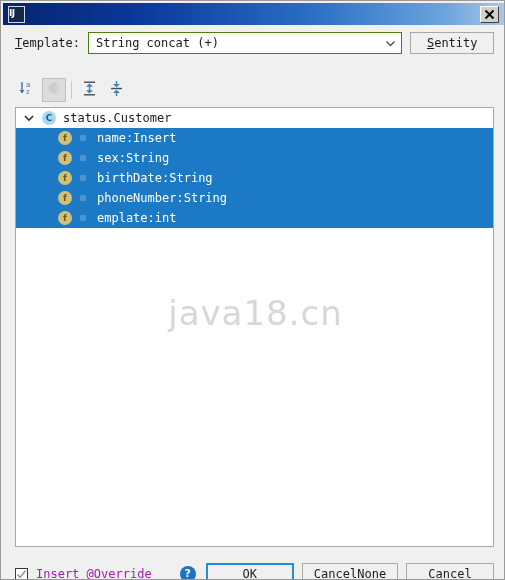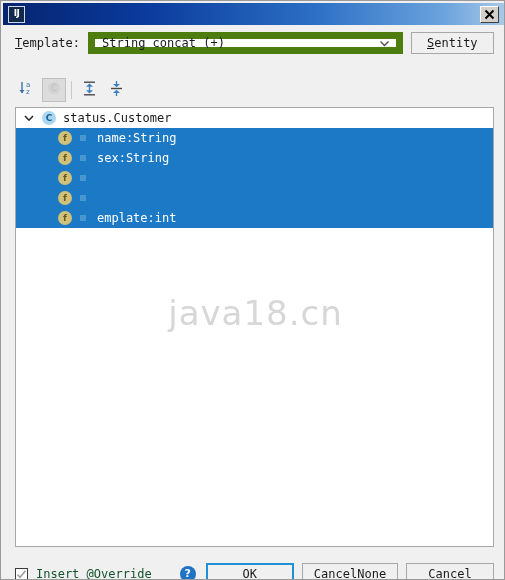--- a/index.html
+++ b/index.html
@@ -34,21 +34,20 @@
     padding: 0 2px;
   }
   .ij-icon {
     width: 15px; height: 15px;
     background: #13294b;
     border: 1px solid #cfd8e6;
     color: #ffffff;
     font-size: 9px;
     font-weight: bold;
     line-height: 13px;
-    text-align: center;
     font-family: "DejaVu Sans", sans-serif;
     margin-left: 3px;
     flex: 0 0 auto;
     letter-spacing: -0.5px;
   }
   .title-text {
     color: #ffffff;
     font-size: 12px;
     font-weight: bold;
     margin-left: 6px;
@@ -96,21 +95,21 @@
     color: #1a1a1a;
     white-space: nowrap;
     font-family: "DejaVu Sans Mono", monospace;
   }
   .mnem { text-decoration: underline; }
   .combo {
     margin-left: 8px;
     width: 331px;
     height: 22px;
     background: #ffffff;
-    border: 7px solid #4d7c0f;
+    border: 1px solid #4d7c0f;
     box-sizing: border-box;
     display: flex;
     align-items: center;
     padding: 0 4px 0 7px;
     font-size: 12px;
     color: #1a1a1a;
   }
   .combo-value { flex: 1 1 auto; white-space: nowrap; }
   .chev {
     width: 14px; height: 14px;
@@ -244,21 +243,21 @@
     width: 13px; height: 13px;
     background: #ffffff;
     border: 1px solid #3b3b3b;
     box-sizing: border-box;
     display: flex; align-items: center; justify-content: center;
     flex: 0 0 auto;
   }
   .chk-label {
     margin-left: 8px;
     font-size: 12px;
-    color: #14532d;
+    color: #a21caf;
     white-space: nowrap;
     font-family: "DejaVu Sans Mono", monospace;
   }
   .help-icon {
     width: 16px; height: 16px;
     border-radius: 50%;
     background: #1f73c4;
     color: #ffffff;
     font-size: 11px;
     font-weight: bold;
@@ -379,37 +378,39 @@
             <path d="M2 4 L6 8.2 L10 4" stroke="#2b2b2b" stroke-width="1.6" fill="none"></path>
           </svg>
         </span>
         <span class="class-icon">C</span>
         <span class="tree-label">status.Customer</span>
       </div>
 
       <div class="tree-row field">
         <span class="field-icon">f</span>
         <span class="vis-dot"></span>
-        <span class="tree-label">name:String</span>
+        <span class="tree-label">name:Insert</span>
       </div>
 
       <div class="tree-row field">
         <span class="field-icon">f</span>
         <span class="vis-dot"></span>
         <span class="tree-label">sex:String</span>
       </div>
 
       <div class="tree-row field">
         <span class="field-icon">f</span>
         <span class="vis-dot"></span>
+        <span class="tree-label">birthDate:String</span>
       </div>
 
       <div class="tree-row field">
         <span class="field-icon">f</span>
         <span class="vis-dot"></span>
+        <span class="tree-label">phoneNumber:String</span>
       </div>
 
       <div class="tree-row field">
         <span class="field-icon">f</span>
         <span class="vis-dot"></span>
         <span class="tree-label">emplate:int</span>
       </div>
 
       <div class="watermark">java18.cn</div>
     </div>

